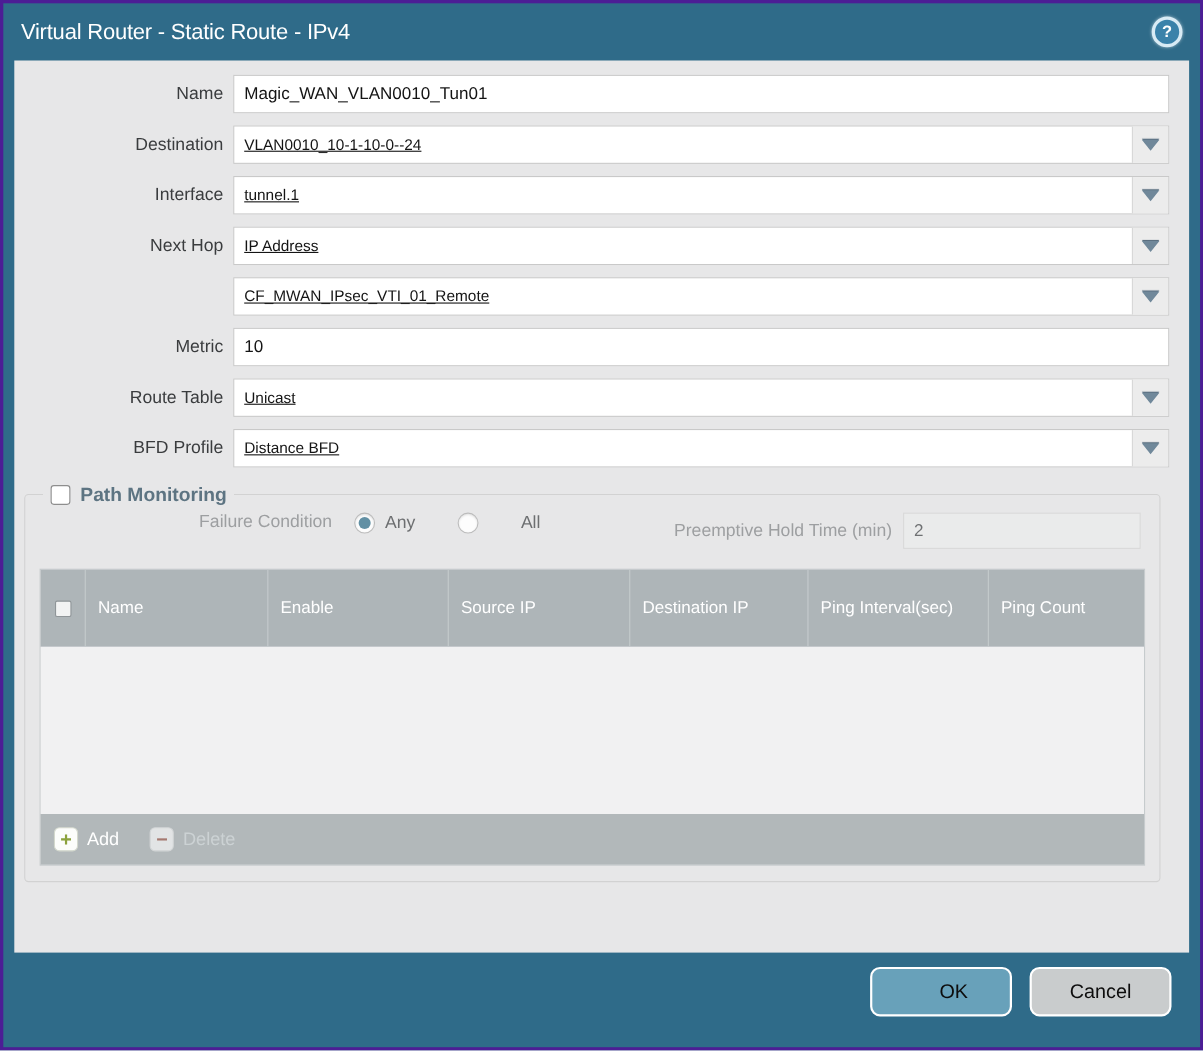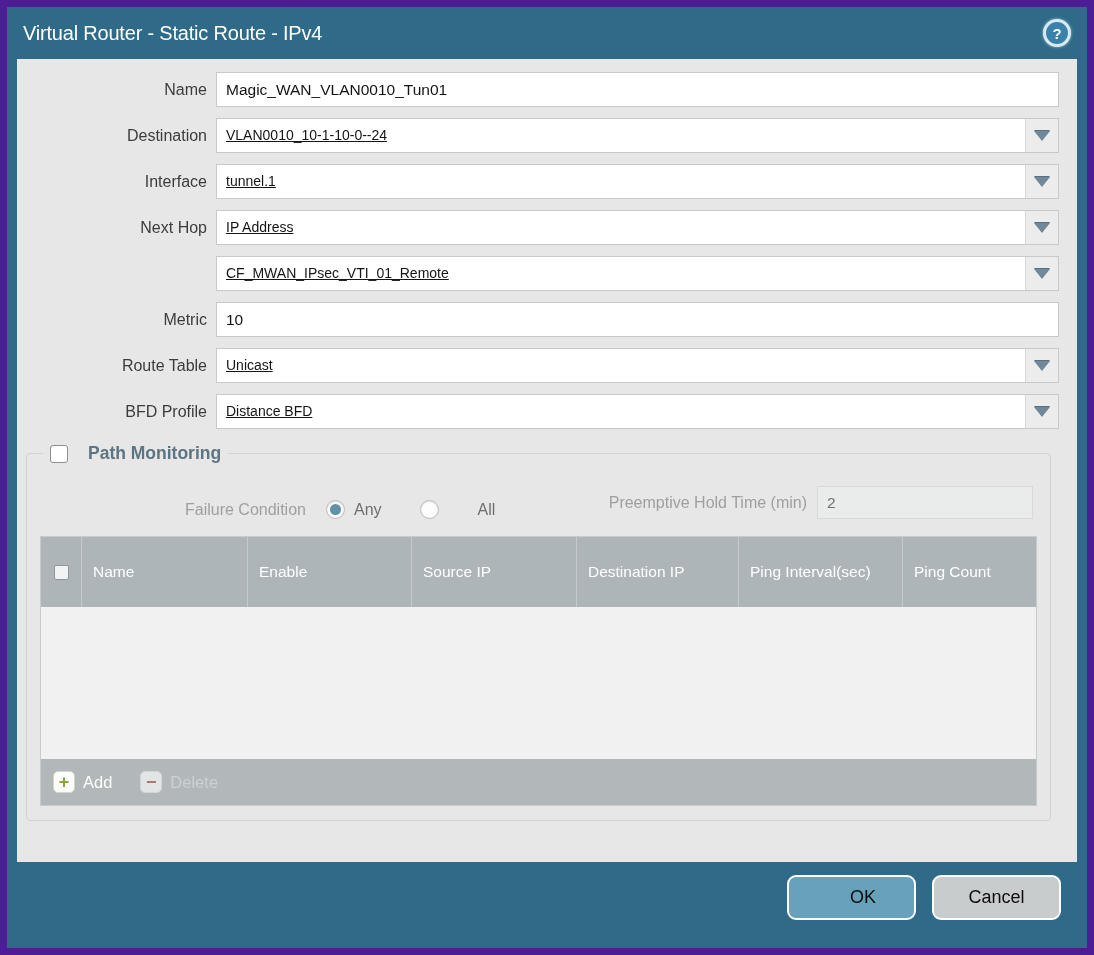--- a/index.html
+++ b/index.html
@@ -1,20 +1,20 @@
 <!DOCTYPE html>
 <html><head>
 <meta charset="utf-8">
 <style>
   * { margin:0; padding:0; box-sizing:border-box; }
   html,body { background:#fff; font-family:"Liberation Sans", sans-serif; }
 
   .dialog {
     width:1094px; height:955px;
-    border:7px solid #4c1d95;
+    border:3px solid #4c1d95;
     background:#2f6b89;
     display:flex; flex-direction:column;
     position:relative;
   }
 
   
   .titlebar {
     height:52px; flex:0 0 auto;
     display:flex; align-items:center;
     padding:0 16px;
@@ -74,32 +74,32 @@
     filter:drop-shadow(0 -1px 0 #5a6f80);
   }
 
   
   fieldset.pm {
     margin:14px 8px 0 9px;
     border:1px solid #d2d2d2; border-radius:4px;
     padding:2px 13px 14px 13px;
   }
   fieldset.pm legend {
-    display:flex; align-items:center; gap:20px;
+    display:flex; align-items:center; gap:9px;
     margin-left:3px; padding:0 7px;
   }
   .pm-checkbox {
     width:18px; height:18px; background:#ffffff;
     border:1px solid #8e8e8e; border-radius:3px; cursor:pointer;
   }
   .pm-title { font-size:17.5px; font-weight:bold; color:#5d7482; }
 
   .pm-controls {
-    display:flex; align-items:flex-end;
-    margin:19px 4px 0 145px; height:34px;
+    display:flex; align-items:flex-start;
+    margin:4px 4px 0 145px; height:34px;
   }
   .pm-label { font-size:16px; color:#9d9fa1; white-space:nowrap; }
   .radio-opt { display:flex; align-items:center; margin-left:20px; cursor:pointer; }
   .radio-circle {
     width:19px; height:19px; border-radius:50%;
     background:#fdfdfd; border:1px solid #bcbcbc;
     display:flex; align-items:center; justify-content:center;
     box-shadow: inset 0 1px 2px rgba(0,0,0,.12);
   }
   .radio-opt.selected .radio-circle::after {

